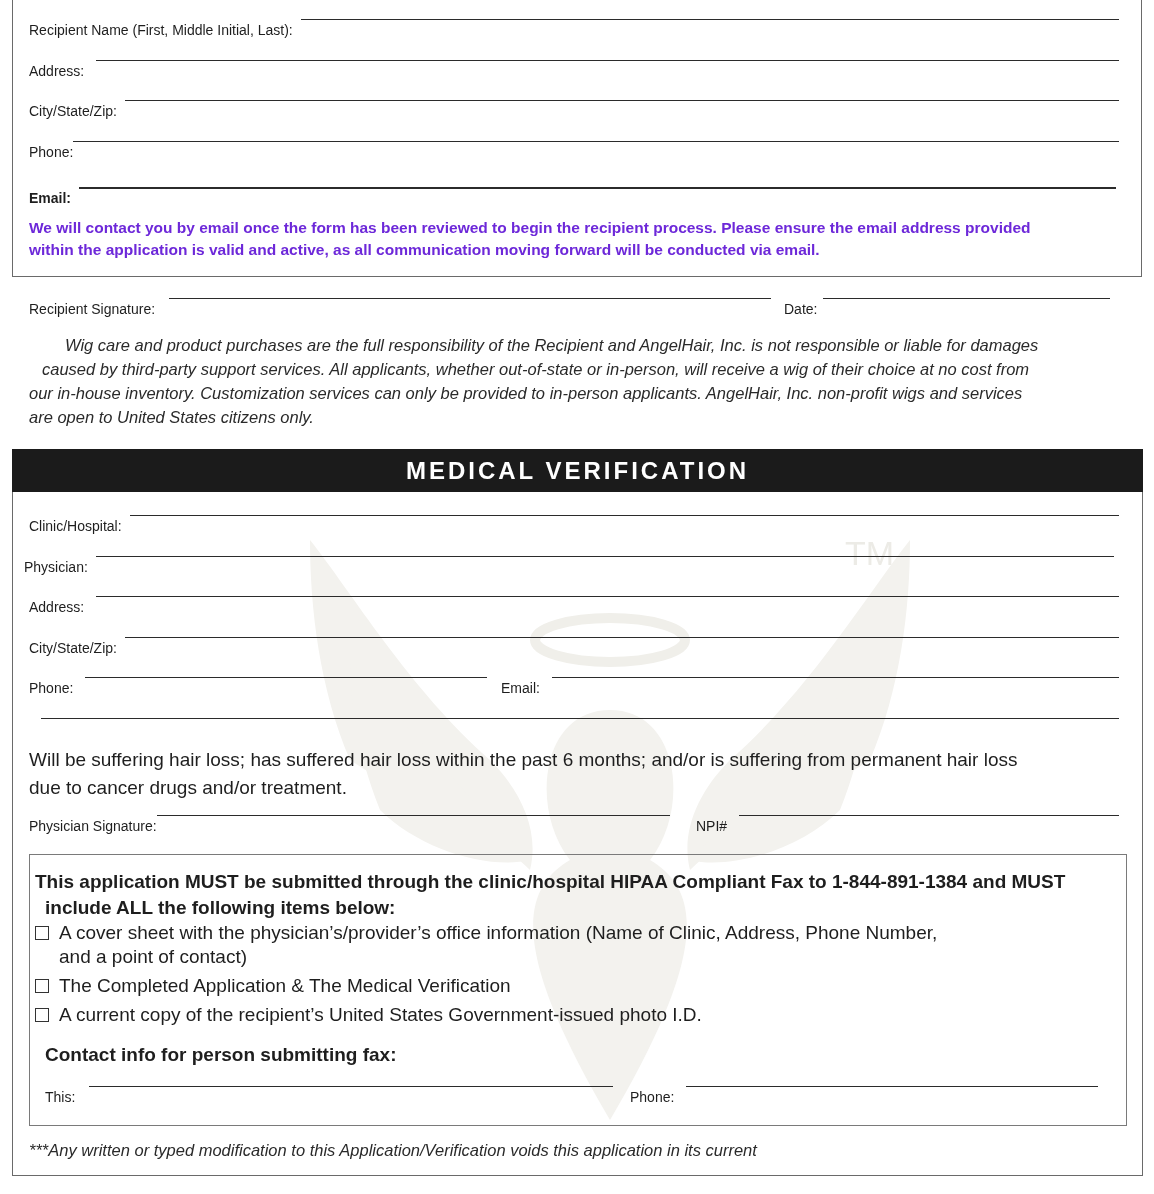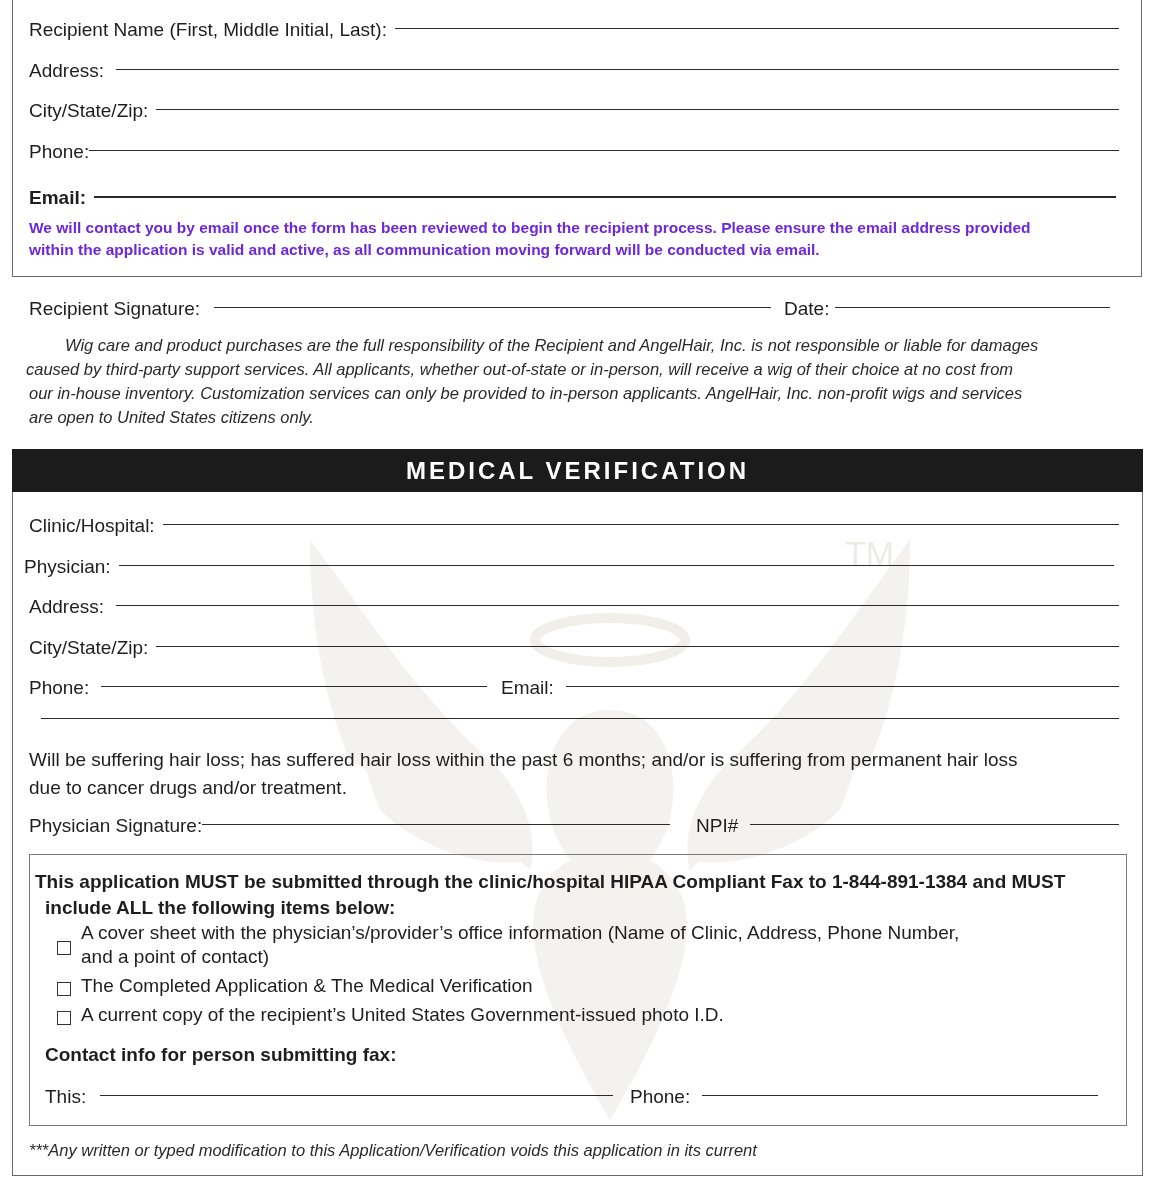--- a/index.html
+++ b/index.html
@@ -1,30 +1,30 @@
 <!DOCTYPE html>
 <html><head>
 <meta charset="utf-8">
 <style>
   html, body { margin: 0; padding: 0; background: #ffffff; }
   body { width: 1154px; height: 1194px; position: relative; overflow: hidden;
          font-family: "Liberation Sans", "DejaVu Sans", sans-serif; color: #1e1e1e; }
   .abs { position: absolute; }
   .box1 { left: 12px; top: -4px; width: 1130px; height: 281px; border: 1.5px solid #6a6a6a; border-top: none; box-sizing: border-box; }
-  .row { position: absolute; display: flex; align-items: center; font-size: 19px; line-height: 22px; white-space: nowrap; }
+  .row { position: absolute; display: flex; align-items: flex-start; font-size: 14px; line-height: 22px; white-space: nowrap; }
   .line { flex: 1 1 auto; border-bottom: 1.6px solid #2b2b2b; height: 0; margin-bottom: 3px; }
   .bold { font-weight: bold; }
   .note-bold { font-size: 15.5px; font-weight: bold; line-height: 22px; color: #6d28d9; }
   .italic { font-style: italic; font-size: 16.5px; line-height: 24px; color: #2a2a2a; }
   .header-bar { left: 12px; top: 449px; width: 1131px; height: 43px; background: #1b1b1b; color: #fff;
                 display: flex; align-items: center; justify-content: center; font-weight: bold; font-size: 24px; letter-spacing: 3px; }
   .box2 { left: 12px; top: 449px; width: 1131px; height: 727px; border: 1.5px solid #6a6a6a; box-sizing: border-box; }
   .box3 { left: 29px; top: 854px; width: 1098px; height: 272px; border: 1.5px solid #7a7a7a; box-sizing: border-box; }
   .watermark { left: 290px; top: 530px; width: 640px; height: 600px; pointer-events: none; }
-  .check-row { position: absolute; left: 57px; font-size: 19px; line-height: 24px; display: flex; align-items: center; }
+  .check-row { position: absolute; left: 35px; font-size: 19px; line-height: 24px; display: flex; }
   .cb { display: inline-block; width: 12px; height: 12px; border: 1.4px solid #333; margin-right: 10px; margin-top: 5px; flex: 0 0 auto; }
   .gap { display: inline-block; width: 8px; }
 </style>
 </head>
 <body>
 
 <div class="abs box1"></div>
 
 <div class="row" style="left:29px; top:19px; width:1090px;">
   <span>Recipient Name (First, Middle Initial, Last):</span>
@@ -58,21 +58,21 @@
   <span class="gap" style="width:14px"></span>
   <span class="line"></span>
 </div>
 <div class="row" style="left:784px; top:298px; width:326px;">
   <span>Date:</span>
   <span class="gap" style="width:6px"></span>
   <span class="line"></span>
 </div>
 
 <div class="abs italic" style="left:29px; top:333px;margin-left:36px;">Wig care and product purchases are the full responsibility of the Recipient and AngelHair, Inc. is not responsible or liable for damages</div>
-<div class="abs italic" style="left:26px; top:357px;">caused by third-party support services. All applicants, whether out-of-state or in-person, will receive a wig of their choice at no cost from</div>
+<div class="abs italic" style="left:42px; top:357px;">caused by third-party support services. All applicants, whether out-of-state or in-person, will receive a wig of their choice at no cost from</div>
 <div class="abs italic" style="left:29px; top:381px;">our in-house inventory. Customization services can only be provided to in-person applicants. AngelHair, Inc. non-profit wigs and services</div>
 <div class="abs italic" style="left:29px; top:405px;">are open to United States citizens only.</div>
 
 <div class="abs box2"></div>
 <div class="abs header-bar">
   <span>MEDICAL VERIFICATION</span>
 </div>
 
 <svg class="abs watermark" viewBox="0 0 640 600">
   <g fill="#f3f2ee" stroke="none">

